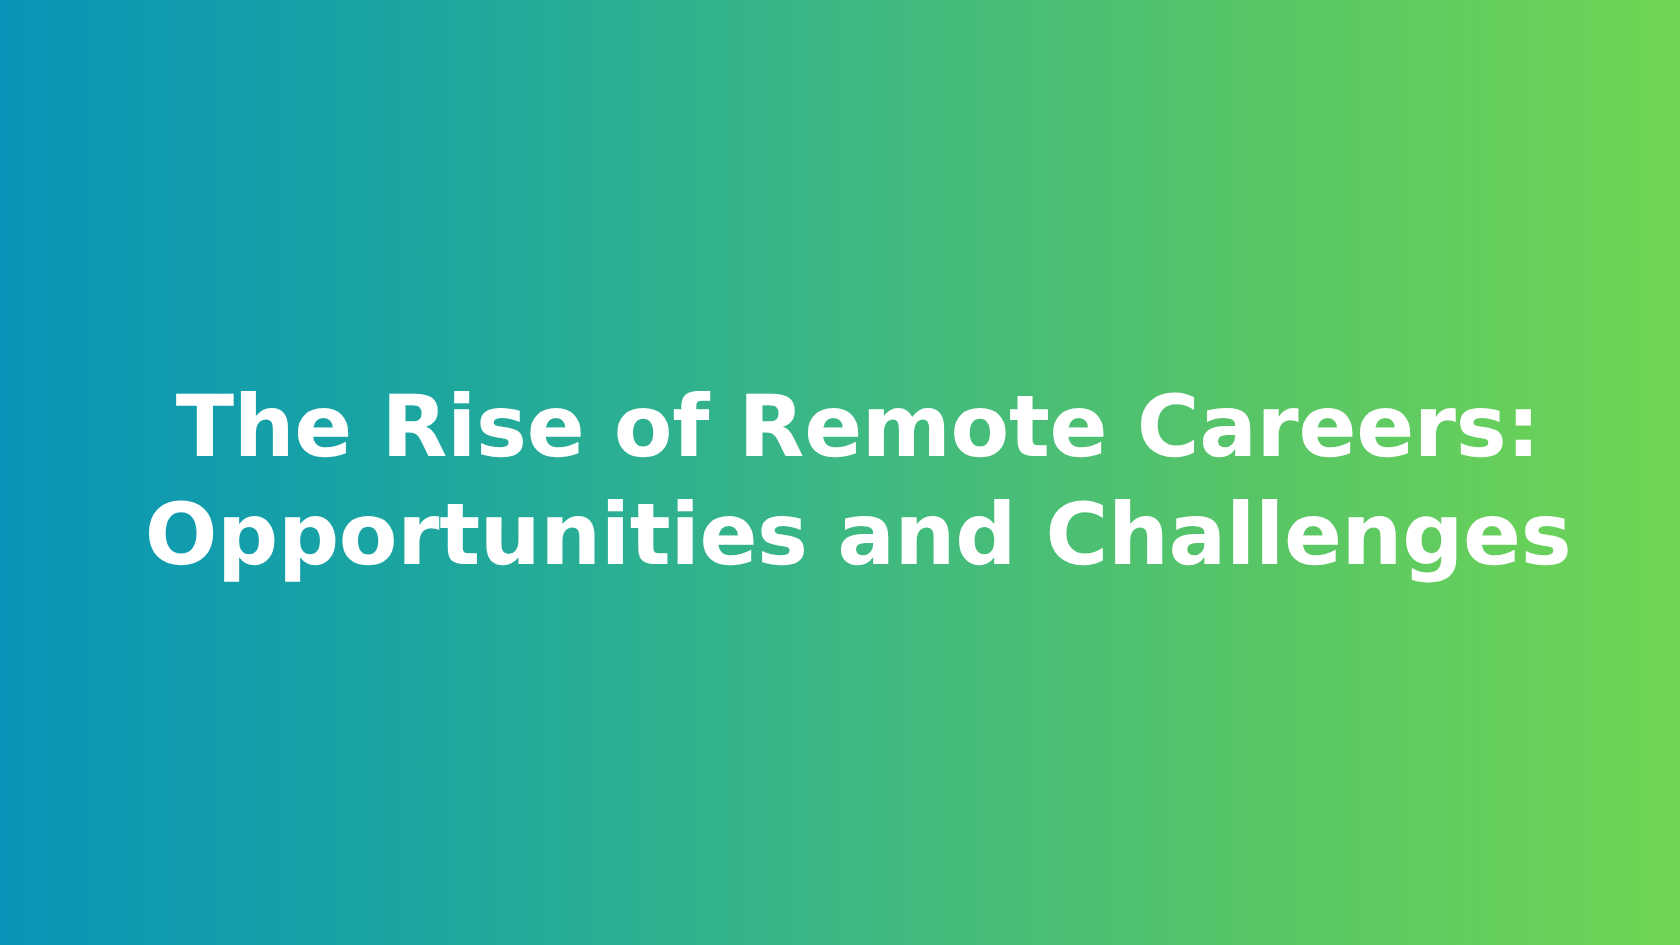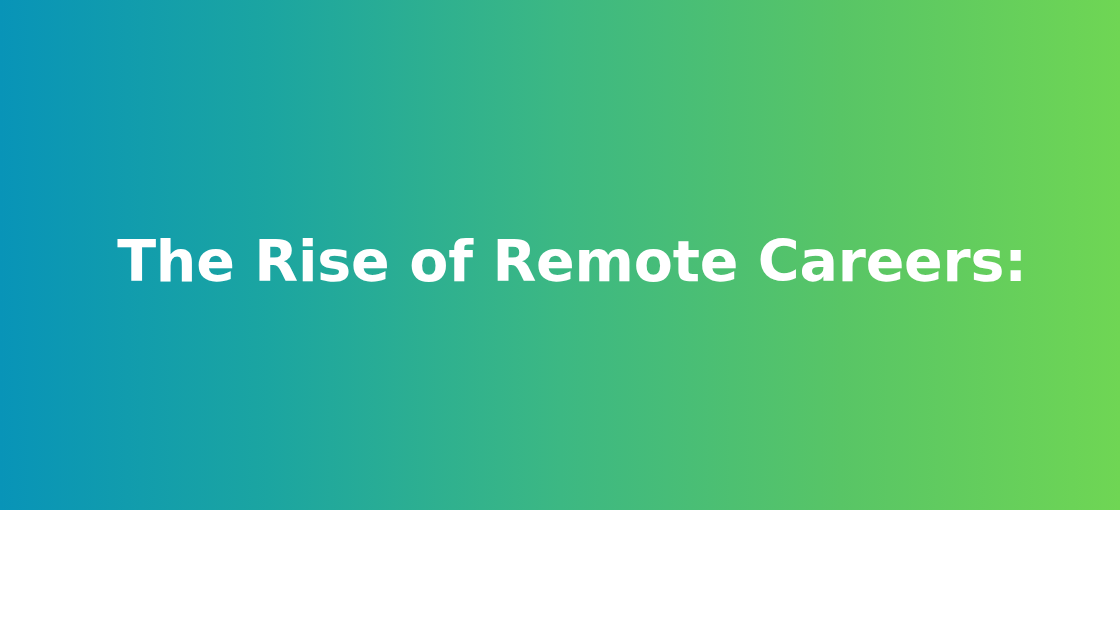--- a/index.html
+++ b/index.html
@@ -10,21 +10,21 @@
   body {
     width: 1120px;
     height: 630px;
     overflow: hidden;
     font-family: "DejaVu Sans", sans-serif;
   }
 
   #slide {
     position: relative;
     width: 1120px;
-    height: 510px;
+    height: 630px;
     box-sizing: border-box;
     display: flex;
     align-items: center;
     justify-content: center;
     background-image: linear-gradient(
       90deg,
       #0894b8 0%,
       #1ba5a1 24%,
       #3cb883 50%,
       #58c566 75%,
@@ -56,16 +56,17 @@
 </style>
 </head>
 <body>
 
 <div id="slide">
 
   <div id="title-block">
 
     <span class="title-line">The Rise of Remote Careers:</span>
 
+    <span class="title-line">Opportunities and Challenges</span>
 
   </div>
 
 </div>
 
 </body></html>

